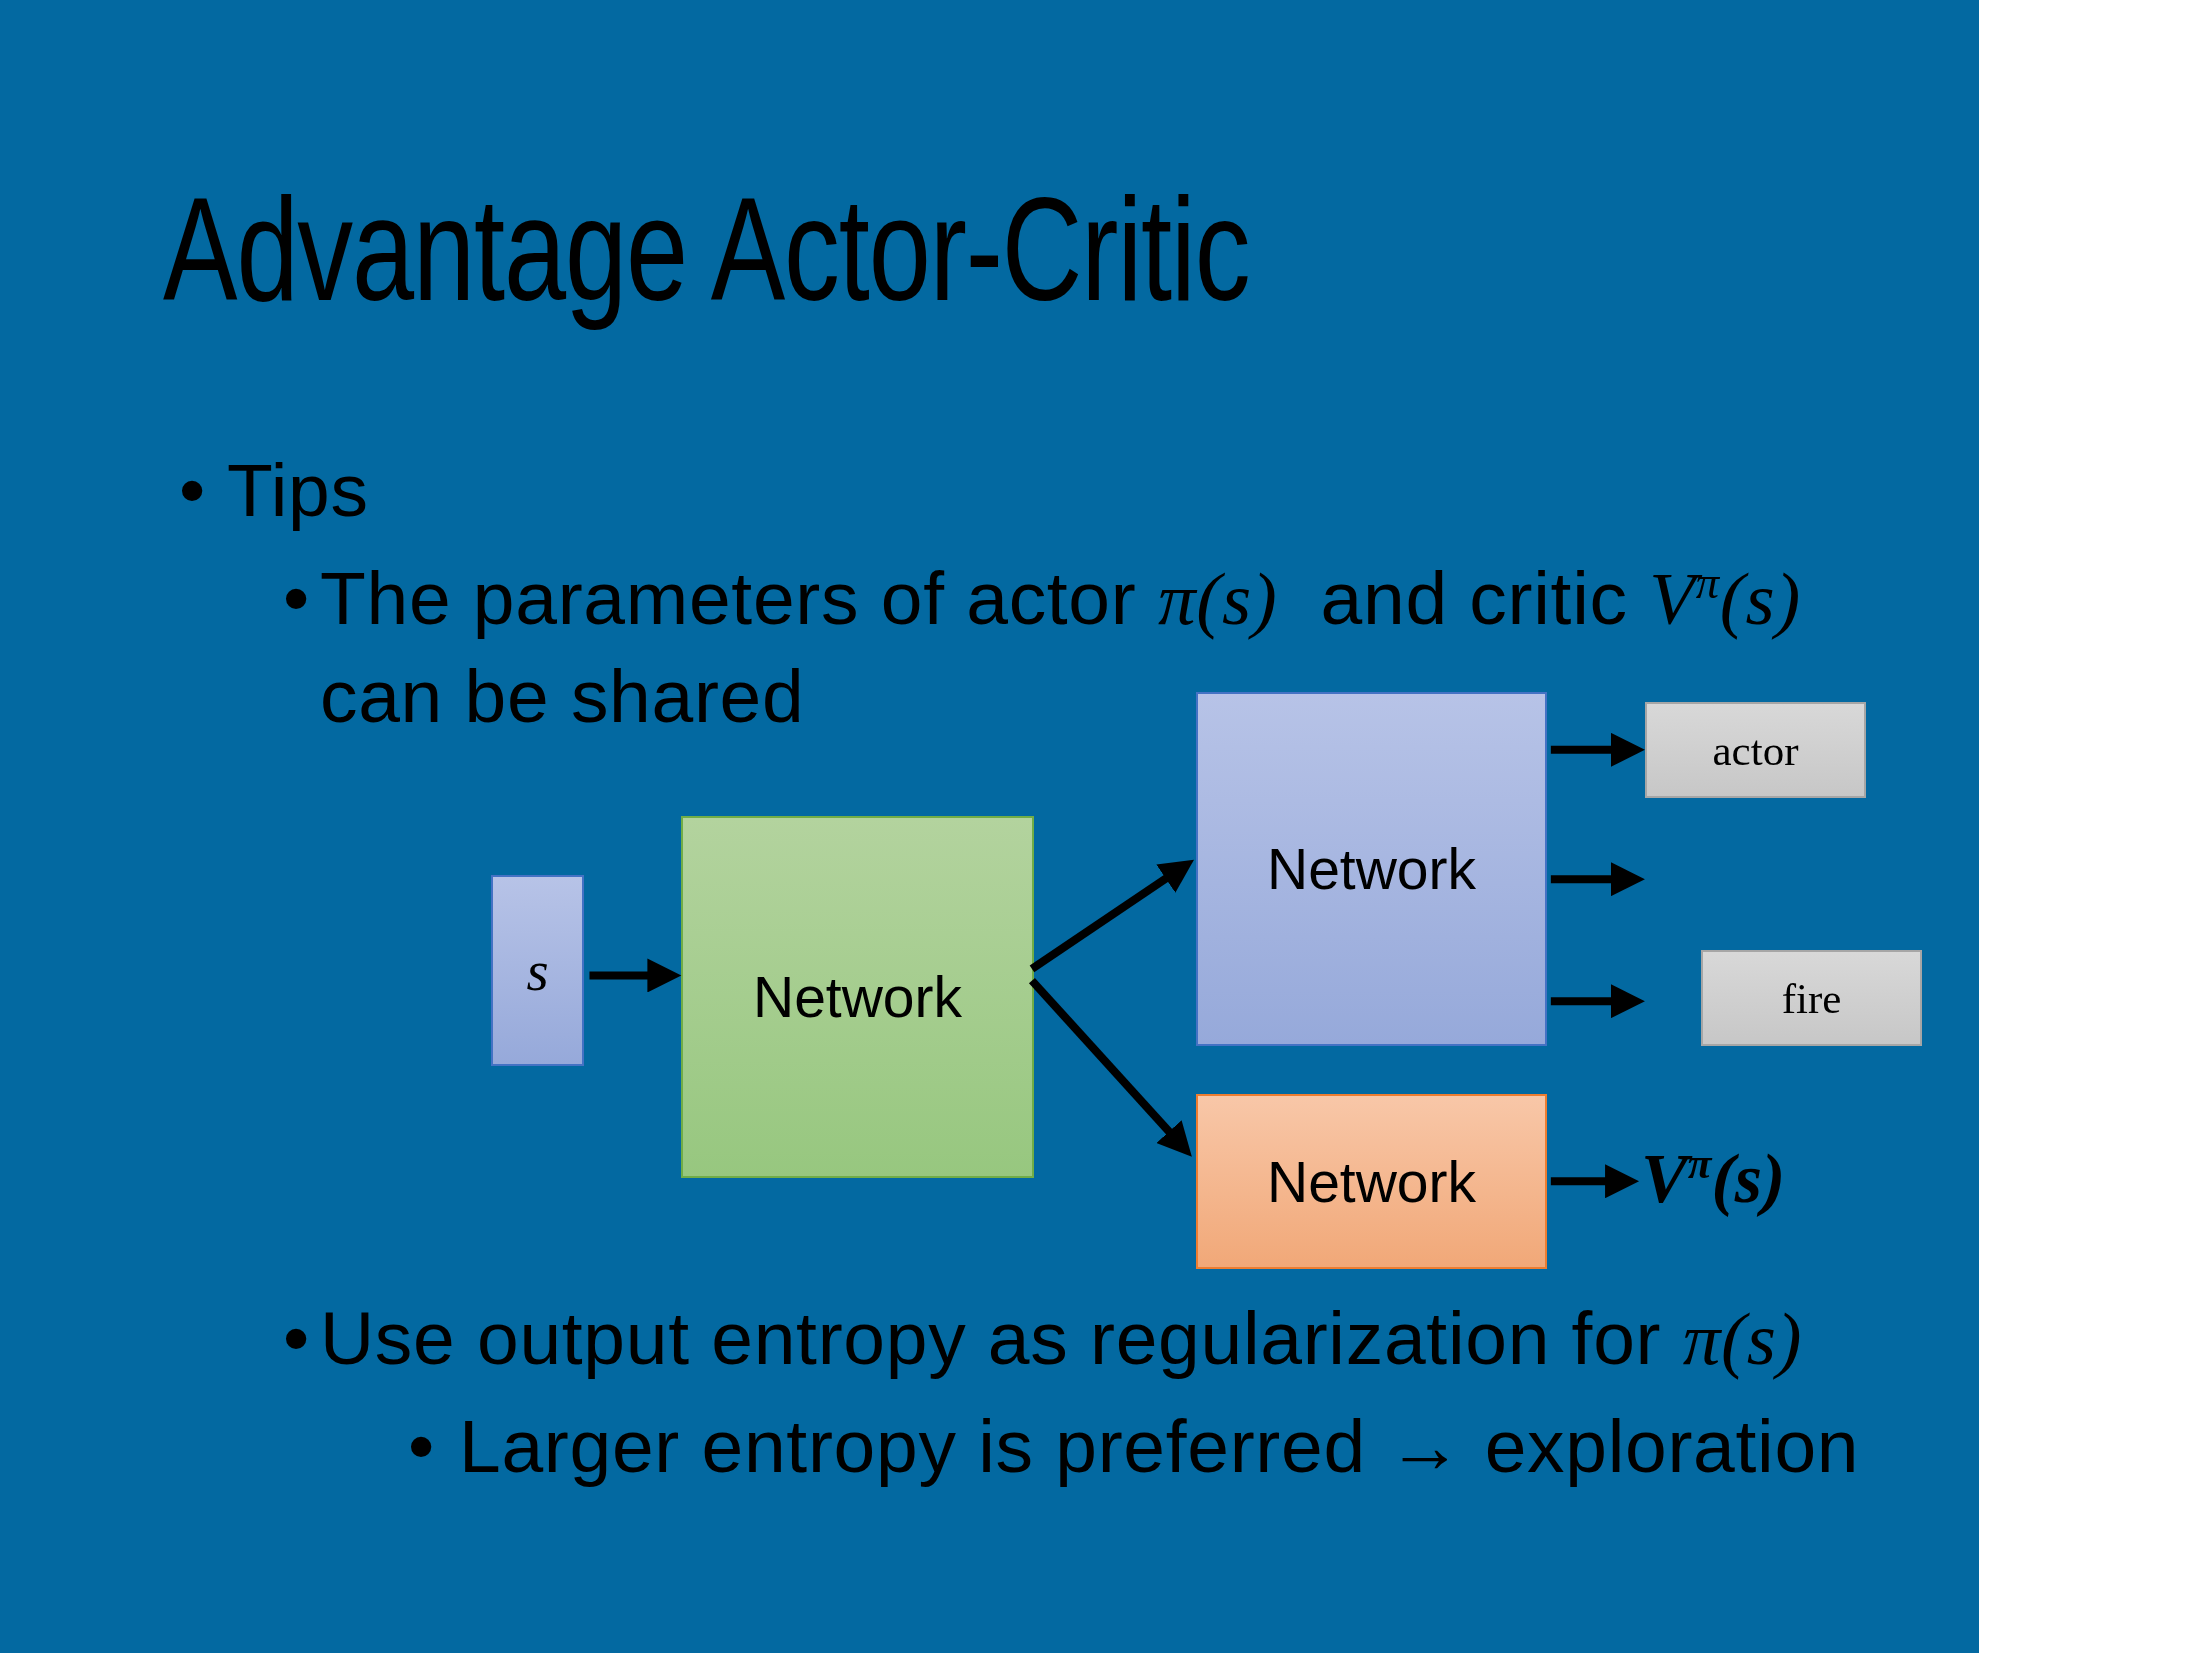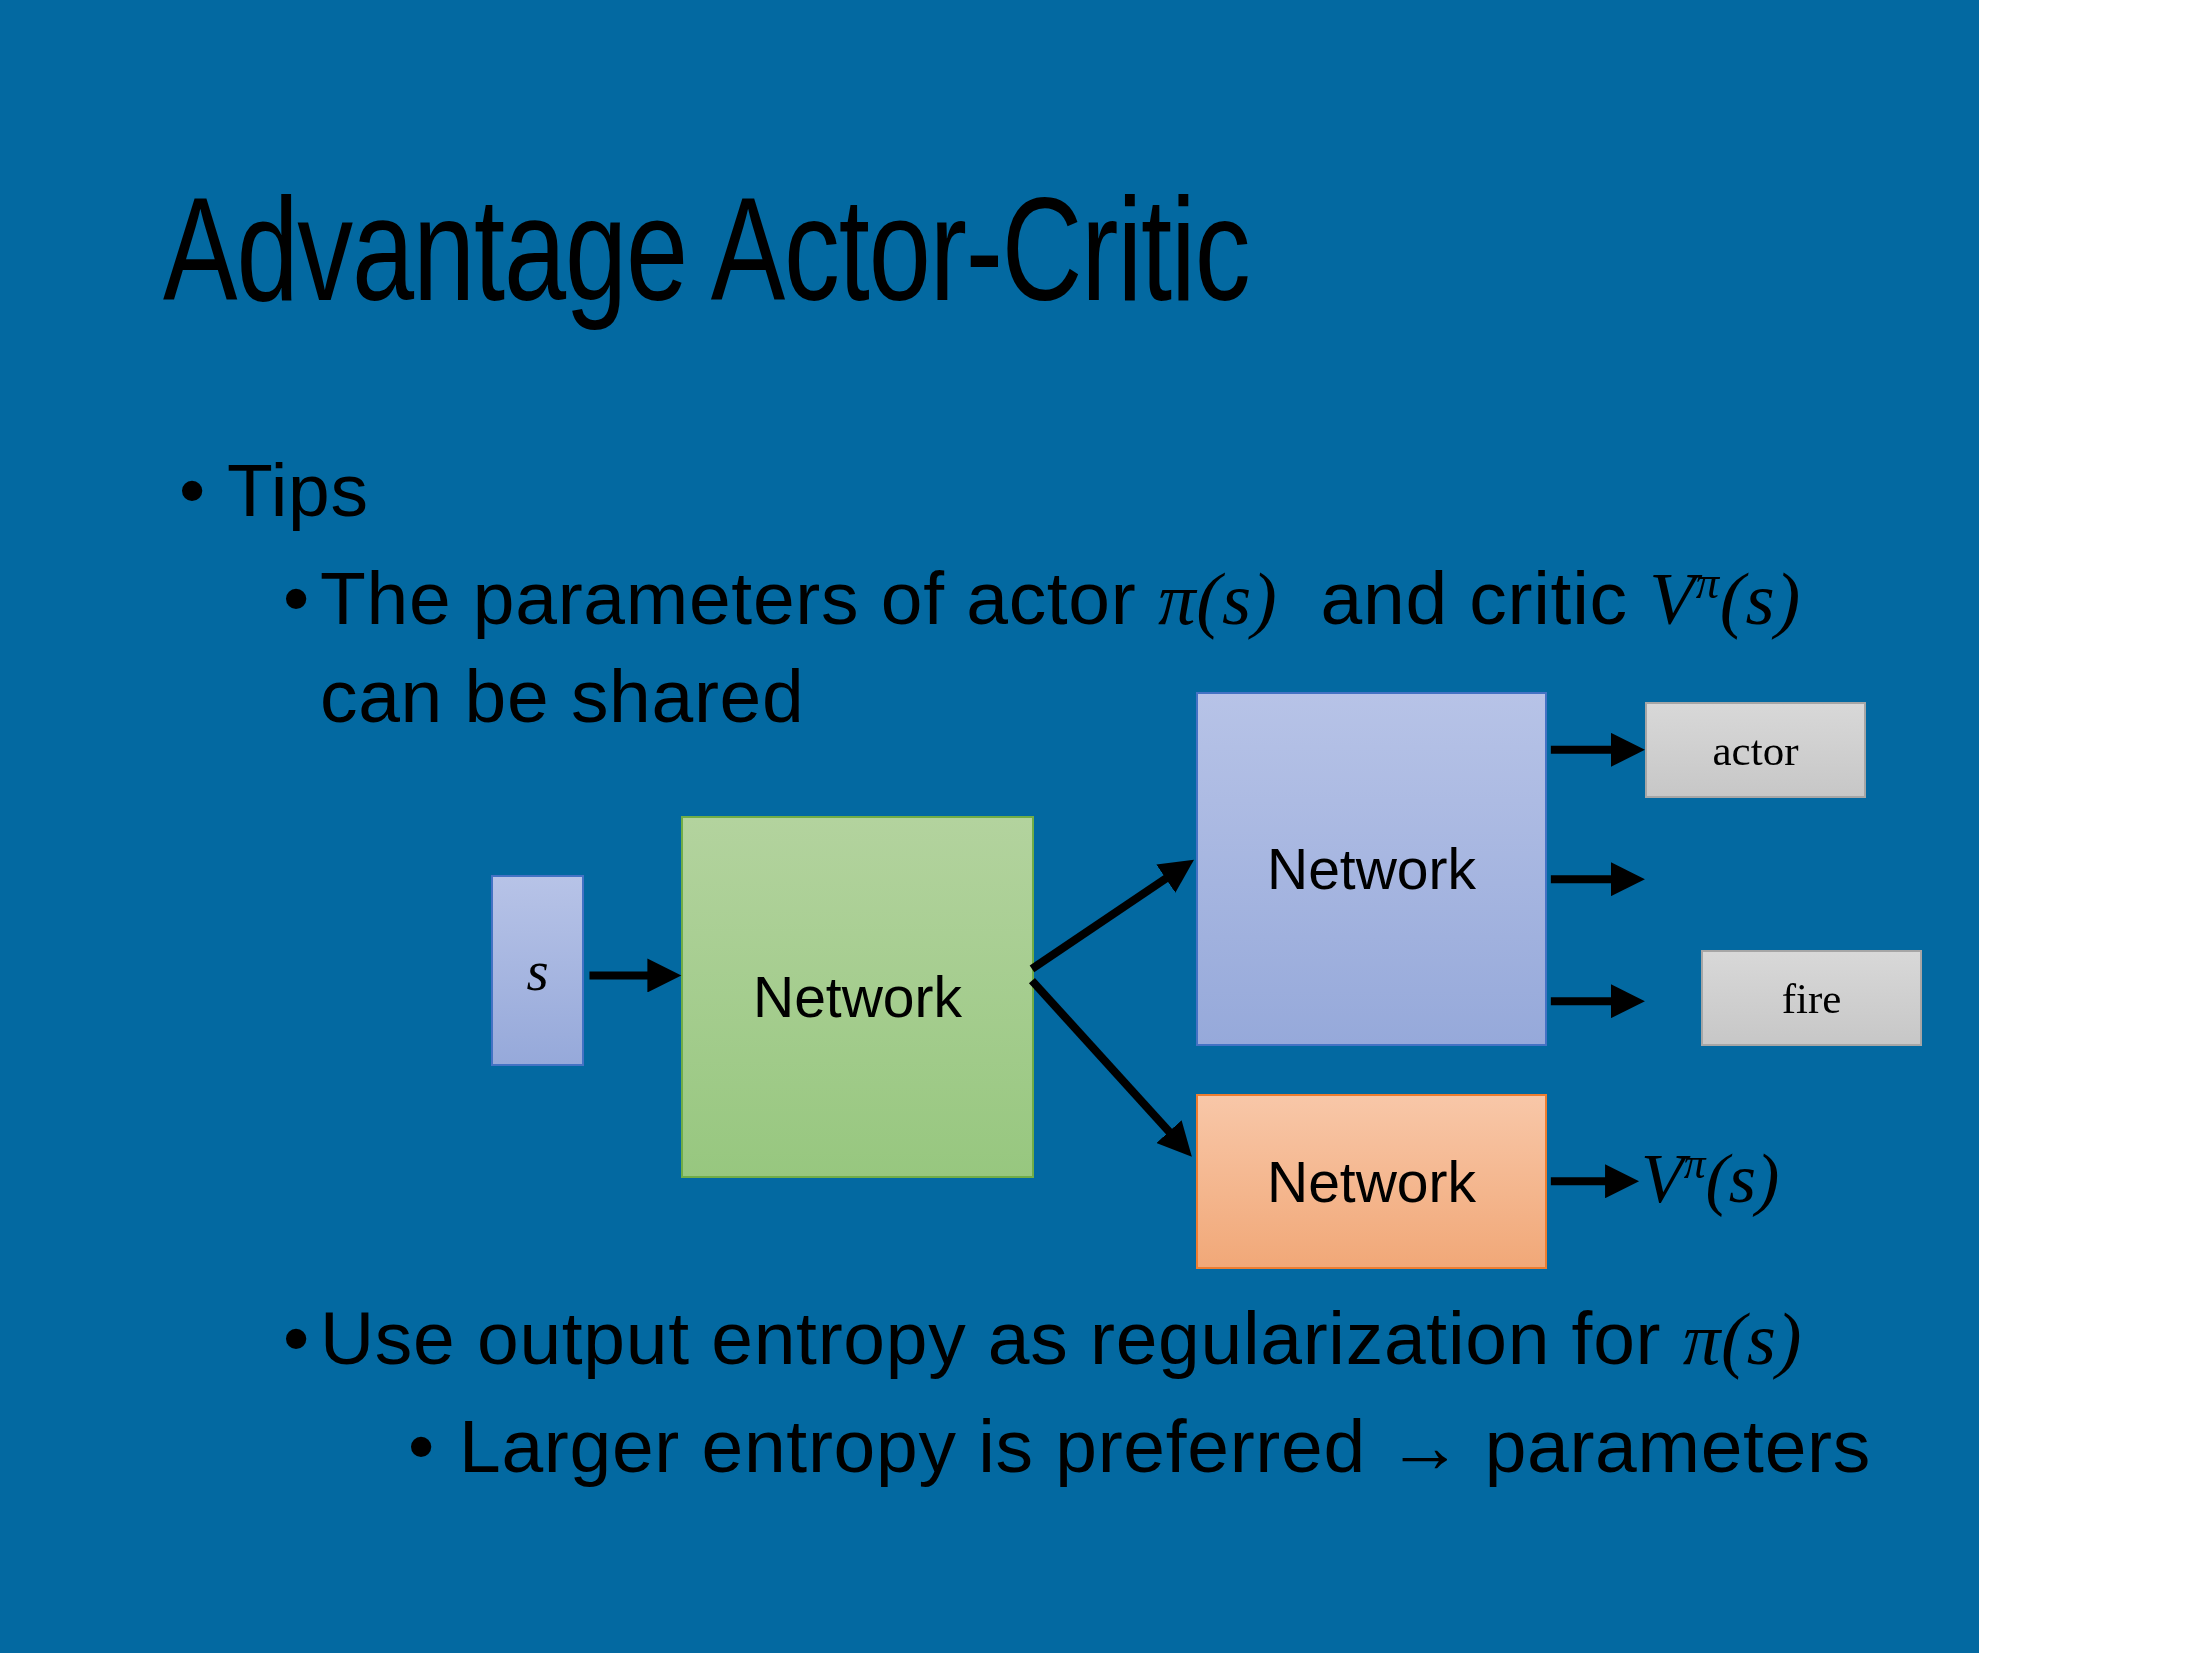--- a/index.html
+++ b/index.html
@@ -10,21 +10,21 @@
   .line{position:absolute;font-size:75px;line-height:1.2;white-space:nowrap;letter-spacing:0.7px;}
   .bullet{display:inline-block;}
   .bw65{width:48px;} .bw50{width:37px;} .bw70{width:51px;}
   .math{font-family:"Liberation Serif",serif;font-style:italic;}
   .supm{font-family:"Liberation Serif",serif;font-style:italic;font-size:62%;vertical-align:super;}
   .box{position:absolute;border:2.9px solid #000;box-sizing:border-box;
        display:flex;align-items:center;justify-content:center;}
   .net-label{font-size:57px;color:#000;}
   .state-label{font-size:57px;}
   .action-label{font-family:"Liberation Serif",serif;font-size:43px;}
-  .value-out{position:absolute;left:1641px;top:1138px;font-size:70px;white-space:nowrap;}
+  .value-out{position:absolute;left:1641px;top:1138px;font-size:70px;white-space:nowrap;font-weight:bold;}
   svg.arrows{position:absolute;left:0;top:0;width:2205px;height:1654px;pointer-events:none;}
 </style>
 </head>
 <body>
 
 <div class="slide">
 
   <div class="title">Advantage Actor-Critic</div>
 
   <div class="line" style="left:179px;top:445px">
@@ -37,21 +37,21 @@
 
   <div class="line" style="left:283px;top:553px">
     <span class="bullet bw50">•</span><span>The parameters of actor </span><span class="math">π(s)</span><span>&nbsp; and critic </span><span class="math">V</span><span class="supm">π</span><span class="math">(s)</span>
   </div>
 
   <div class="line" style="left:283px;top:1293px">
     <span class="bullet bw50">•</span><span>Use output entropy as regularization for </span><span class="math">π(s)</span>
   </div>
 
   <div class="line" style="left:408px;top:1401px">
-    <span class="bullet bw70">•</span><span>Larger entropy is preferred → parameters</span>
+    <span class="bullet bw70">•</span><span>Larger entropy is preferred → exploration</span>
   </div>
 
   <div class="box" style="left: 491px; top: 875px; width: 93px; height: 191px; background: linear-gradient(rgb(183, 195, 231), rgb(150, 169, 218)); border-color: rgb(68, 114, 196);">
     <span class="math state-label">s</span>
   </div>
 
   <div class="box" style="left: 681px; top: 816px; width: 353px; height: 362px; background: linear-gradient(rgb(179, 211, 158), rgb(151, 199, 127)); border-color: rgb(112, 173, 71);">
     <span class="net-label">Network</span>
   </div>
 

